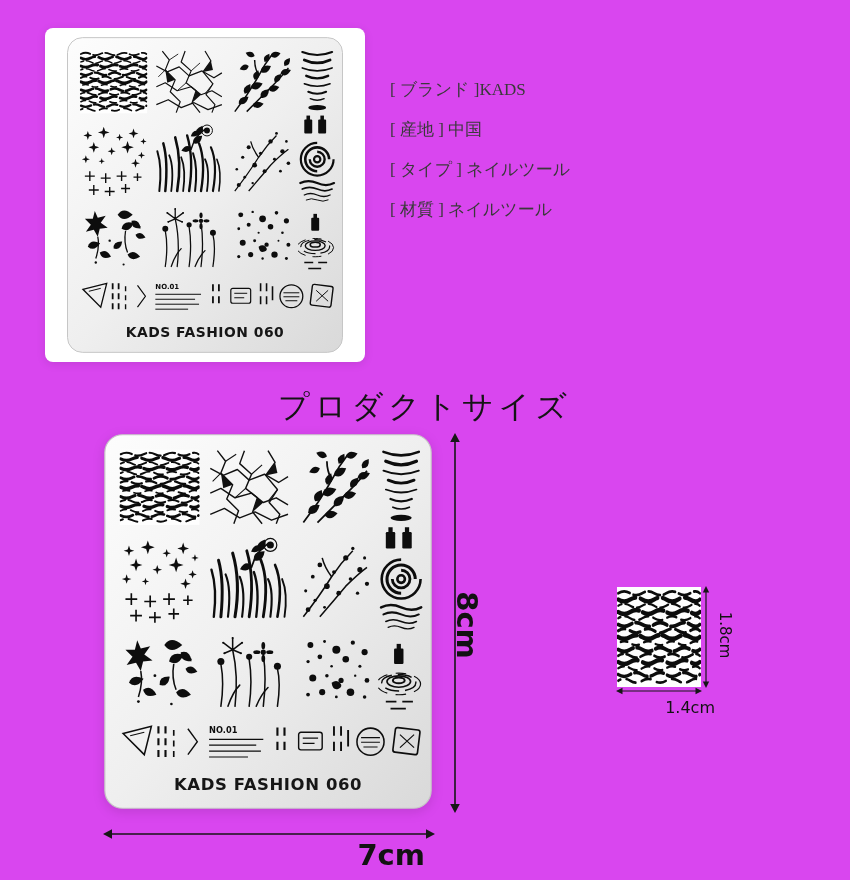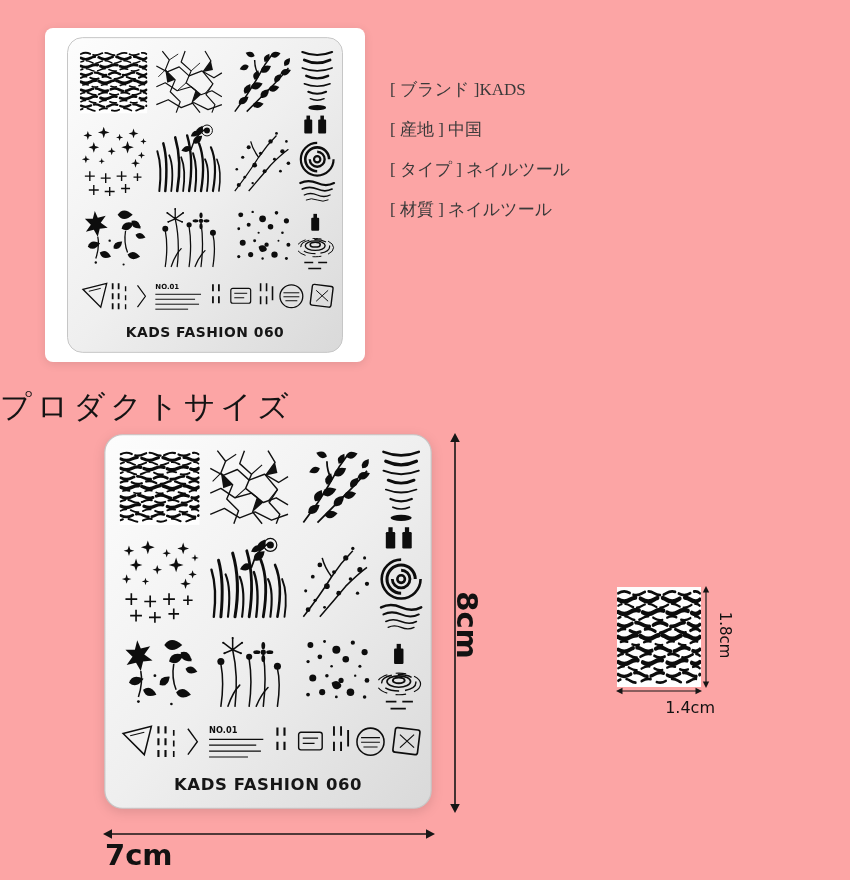--- a/index.html
+++ b/index.html
@@ -1,30 +1,30 @@
 <!DOCTYPE html>
 <html><head>
 <meta charset="utf-8">
 <style>
   html,body{margin:0;padding:0;background:#ffffff;}
-  .page{position:relative;width:850px;height:880px;background:#fca5a5;overflow:hidden;
+  .page{position:relative;width:850px;height:880px;background:#d946ef;overflow:hidden;
         font-family:"Liberation Serif",serif;}
   .top-card{position:absolute;left:45px;top:28px;width:320px;height:334px;background:#ffffff;
         border-radius:8px;box-shadow:0 2px 10px rgba(0,0,0,.10);
         display:flex;align-items:center;justify-content:center;}
   .specs{position:absolute;left:390px;top:70px;color:#3a3a3a;font-size:17px;line-height:40px;
         white-space:nowrap;}
-  .size-title{position:absolute;left:0;top:386px;width:850px;text-align:left;font-size:31px;
+  .size-title{position:absolute;left:0;top:386px;width:850px;text-align:center;font-size:31px;
         color:#141414;letter-spacing:5px;}
   .big-plate{position:absolute;left:103px;top:433px;filter:drop-shadow(0 3px 6px rgba(0,0,0,.12));}
   .arrow{position:absolute;}
   .dim-label-lg{position:absolute;font-family:"DejaVu Sans",sans-serif;font-size:29px;
         font-weight:600;color:#121212;}
   #height-label{left:432px;top:608px;width:70px;height:34px;text-align:center;transform:rotate(90deg);}
-  #width-label{left:105px;top:838px;width:330px;text-align:left;}
+  #width-label{left:95px;top:838px;width:330px;text-align:right;}
   .dim-label-sm{position:absolute;font-family:"DejaVu Sans",sans-serif;font-size:15px;color:#121212;}
   #swatch-height-label{left:697px;top:626px;width:56px;text-align:center;transform:rotate(90deg);}
   #swatch-width-label{left:603px;top:698px;width:112px;text-align:right;font-size:16px;}
   .swatch{position:absolute;left:617px;top:587px;}
 </style>
 </head>
 <body>
 
 <svg width="0" height="0" style="position:absolute" aria-hidden="true">
 <defs>

